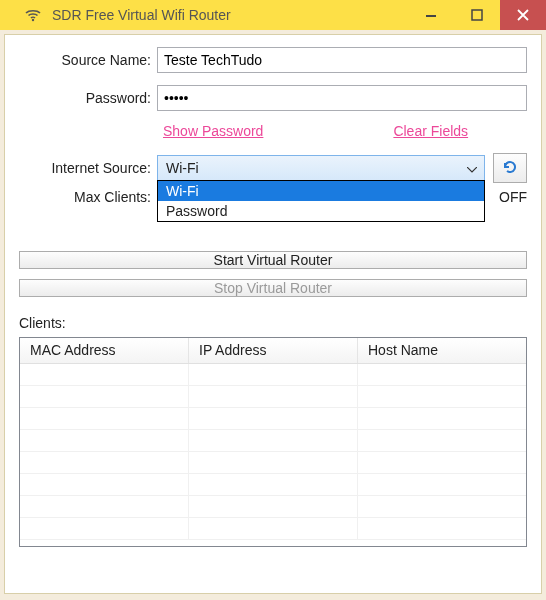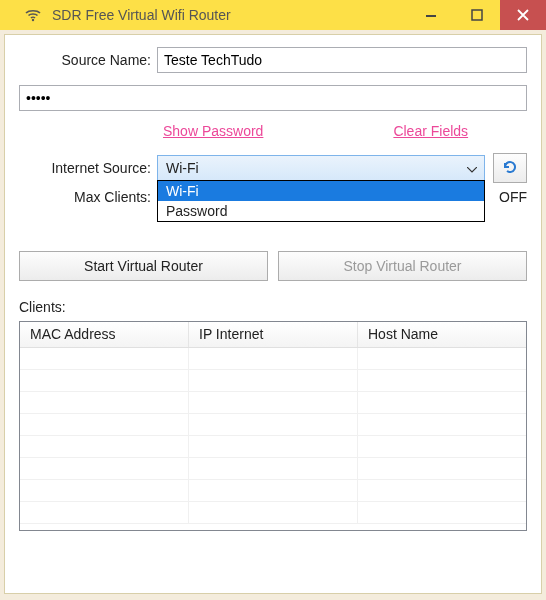--- a/index.html
+++ b/index.html
@@ -69,21 +69,21 @@
   .dropdown .opt { padding: 2px 8px; font-size:14px;}
   .dropdown .opt.sel { background:#1a7be0; color:#fff;}
   .refresh-btn {
     width: 34px; height: 30px;
     margin-left: 8px;
     border:1px solid #acacac;
     background: linear-gradient(#fdfdfd,#ececec);
     display:flex; align-items:center; justify-content:center;
   }
   .max-row { align-items:flex-start; }
-  .btn-row { display:flex; gap:10px; margin-top: 46px; margin-bottom: 18px;}
+  .btn-row { display:flex; gap:10px; margin-top: 46px; margin-bottom: 18px; flex-direction: column;}
   .bigbtn {
     flex:1; height:30px;
     border:1px solid #acacac;
     background: linear-gradient(#fdfdfd,#ececec);
     display:flex; align-items:center; justify-content:center;
     font-size:14px;
   }
   .bigbtn.disabled { color:#9a9a9a; }
   .clients-lbl { font-size:14px; margin-bottom:6px;}
   .table {
@@ -133,20 +133,21 @@
 <div class="frame">
 
   <div class="row">
     <div class="lbl">Source Name:</div>
     <div class="field">
       <input type="text" value="Teste TechTudo" style="">
     </div>
   </div>
 
   <div class="row">
+    <div class="lbl">Password:</div>
     <div class="field">
       <input type="text" value="•••••" style="">
     </div>
   </div>
 
   <div class="links-row">
     <span class="link">Show Password</span>
     <span class="link">Clear Fields</span>
   </div>
 
@@ -184,21 +185,21 @@
 
   <div class="btn-row">
     <div class="bigbtn">Start Virtual Router</div>
     <div class="bigbtn disabled">Stop Virtual Router</div>
   </div>
 
   <div class="clients-lbl">Clients:</div>
   <div class="table">
     <div class="thead">
       <div class="th">MAC Address</div>
-      <div class="th">IP Internet</div>
+      <div class="th">IP Address</div>
       <div class="th">Host Name</div>
     </div>
     <div class="tbody">
       <div class="tr">
           <div class="td"></div>
           <div class="td"></div>
           <div class="td"></div>
         </div>
       <div class="tr">
           <div class="td"></div>

